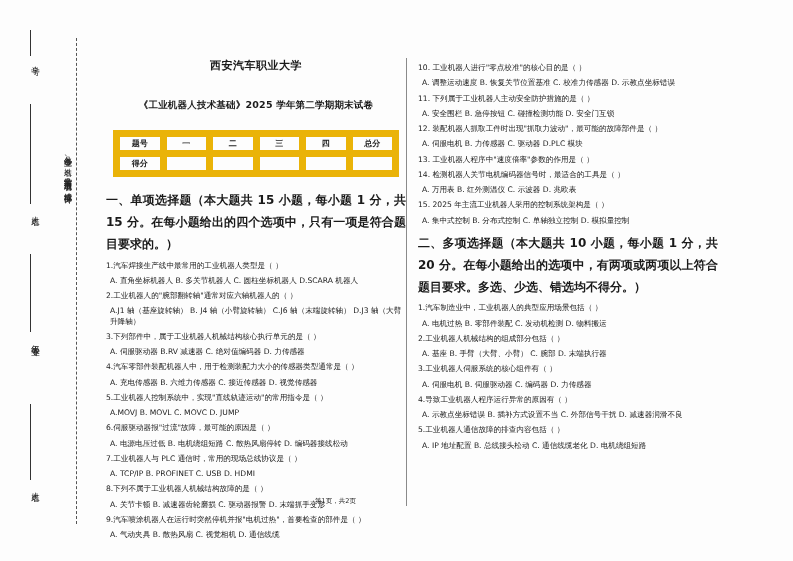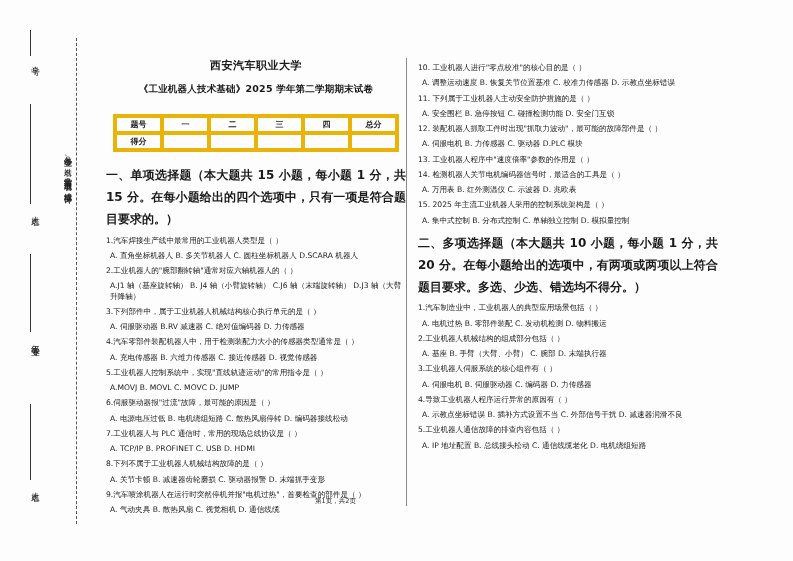--- a/index.html
+++ b/index.html
@@ -87,40 +87,40 @@
     height: 448px;
     border-left: 1px solid #8a8a8a;
   }
 
   
   .university {
     text-align: center;
     font-size: 11px;
     font-weight: bold;
     letter-spacing: 0.5px;
-    margin-bottom: 10px;
+    margin-bottom: 26px;
   }
   .exam-title {
     text-align: center;
     font-size: 9.5px;
     font-weight: bold;
     letter-spacing: 0.2px;
     margin-bottom: 18px;
     white-space: nowrap;
   }
 
   
   table.score-table {
     width: 286px;
     border-collapse: collapse;
     margin: 0 auto 12px auto;
     table-layout: fixed;
   }
   table.score-table td {
-    border: 4px solid #eab308;
+    border: 7px solid #eab308;
     height: 13px;
     text-align: center;
     vertical-align: middle;
     font-size: 8px;
     font-weight: bold;
     padding: 0;
   }
   table.score-table td.blank { font-weight: normal; }
 
   

